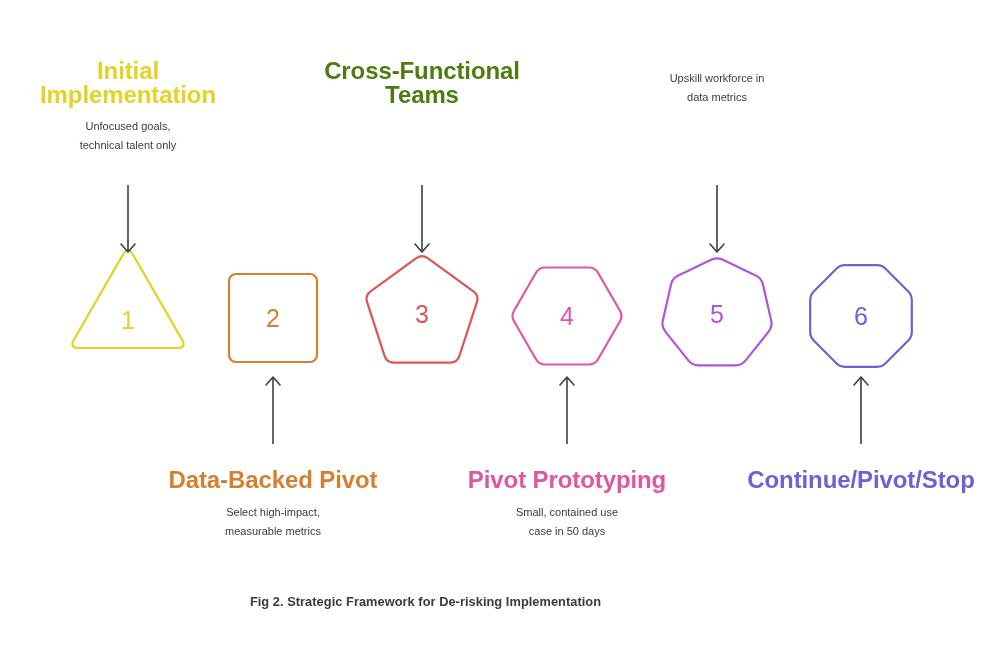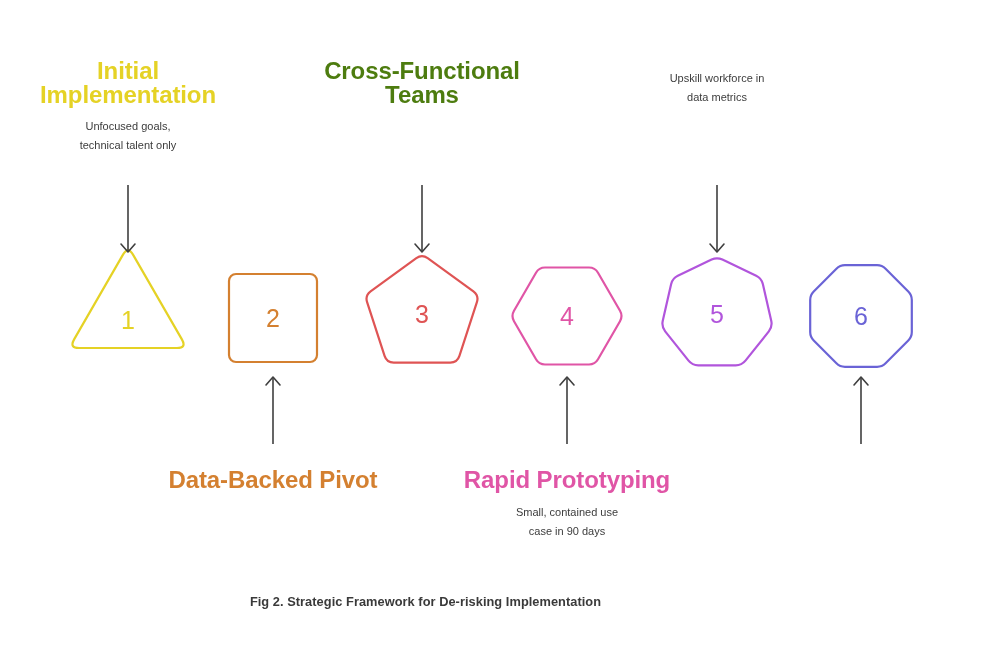--- a/index.html
+++ b/index.html
@@ -121,36 +121,39 @@
       <div class="shape-number" style="left: 128px; top: 320px; color: rgb(229, 210, 37);">1</div>
       <div class="label-block above" style="left: 13px; top: 59px;">
         <div class="label-title" style="color: rgb(229, 210, 37);">Initial
 Implementation</div>
         <div class="label-desc">Unfocused goals,
 technical talent only</div>
       </div>
       <div class="shape-number" style="left: 273px; top: 318px; color: rgb(212, 128, 48);">2</div>
       <div class="label-block below" style="left: 158px; top: 468px;">
         <div class="label-title" style="color: rgb(212, 128, 48);">Data-Backed Pivot</div>
+        <div class="label-desc">Select high-impact,
+measurable metrics</div>
       </div>
       <div class="shape-number" style="left: 422px; top: 314px; color: rgb(223, 84, 84);">3</div>
       <div class="label-block above" style="left: 307px; top: 59px;">
         <div class="label-title" style="color: #4d7c0f;">Cross-Functional
 Teams</div>
       </div>
       <div class="shape-number" style="left: 567px; top: 316px; color: rgb(224, 85, 166);">4</div>
       <div class="label-block below" style="left: 452px; top: 468px;">
-        <div class="label-title" style="color: rgb(224, 85, 166);">Rapid Prototyping</div>
+        <div class="label-title" style="color: rgb(224, 85, 166);">Pivot Prototyping</div>
         <div class="label-desc">Small, contained use
-case in 90 days</div>
+case in 50 days</div>
       </div>
       <div class="shape-number" style="left: 717px; top: 314px; color: rgb(177, 85, 220);">5</div>
       <div class="label-block above" style="left: 602px; top: 59px;">
         <div class="label-desc">Upskill workforce in
 data metrics</div>
       </div>
       <div class="shape-number" style="left: 861px; top: 316px; color: rgb(106, 99, 214);">6</div>
       <div class="label-block below" style="left: 746px; top: 468px;">
+        <div class="label-title" style="color: rgb(106, 99, 214);">Continue/Pivot/Stop</div>
       </div>
     </div>
 
   <div class="caption" style="top:594px;">Fig 2. Strategic Framework for De-risking Implementation</div>
 </div>
 
 </body></html>

